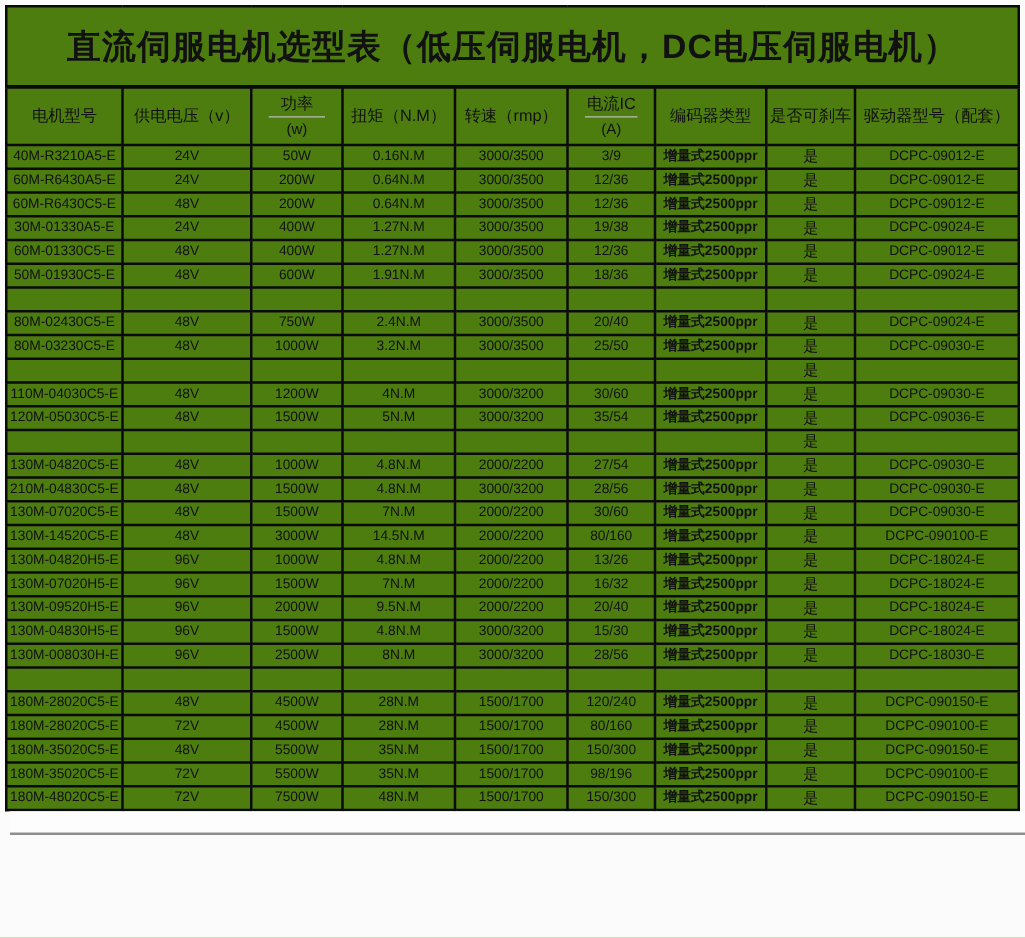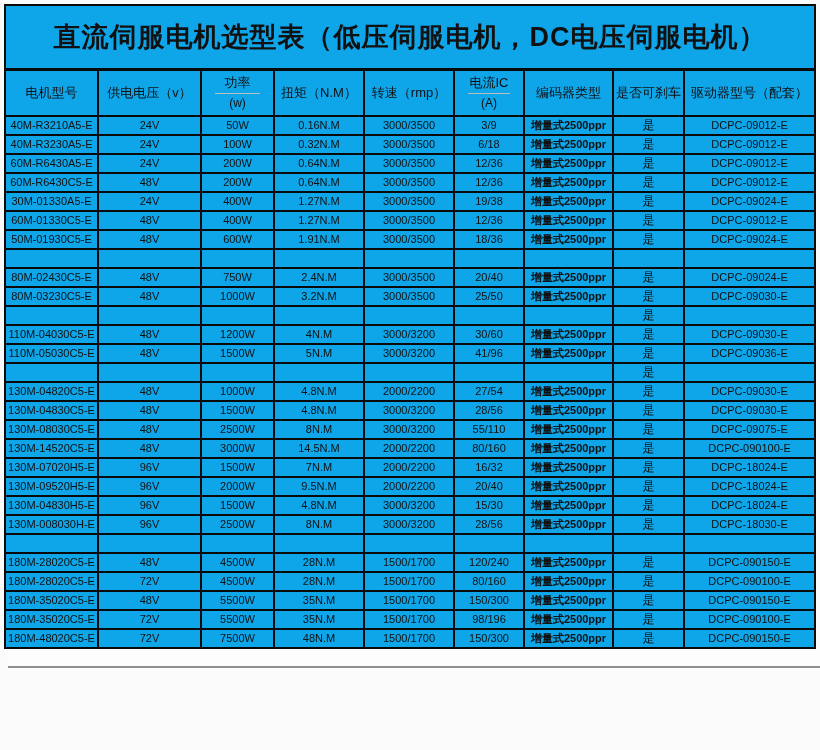--- a/index.html
+++ b/index.html
@@ -12,21 +12,21 @@
     font-family: "Liberation Sans", "DejaVu Sans", sans-serif;
     color: #111;
   }
   .sheet {
     padding: 4px 4px 0 4px;
   }
   table.motor-table {
     border-collapse: collapse;
     table-layout: fixed;
     width: 812px;
-    background: #0ea5e9;
+    background: #4d7c0f;
   }
   table.motor-table th,
   table.motor-table td {
     border: 2px solid #0a0a0a;
     text-align: center;
     vertical-align: middle;
     padding: 0;
     overflow: hidden;
     white-space: nowrap;
   }
@@ -124,31 +124,20 @@
           <td class="c-voltage">24V</td>
           <td class="c-power">50W</td>
           <td class="c-torque">0.16N.M</td>
           <td class="c-speed">3000/3500</td>
           <td class="c-current">3/9</td>
           <td class="c-encoder">增量式2500ppr</td>
           <td class="c-brake">是</td>
           <td class="c-driver">DCPC-09012-E</td>
         </tr>
         <tr>
-          <td class="c-model">40M-R3230A5-E</td>
-          <td class="c-voltage">24V</td>
-          <td class="c-power">100W</td>
-          <td class="c-torque">0.32N.M</td>
-          <td class="c-speed">3000/3500</td>
-          <td class="c-current">6/18</td>
-          <td class="c-encoder">增量式2500ppr</td>
-          <td class="c-brake">是</td>
-          <td class="c-driver">DCPC-09012-E</td>
-        </tr>
-        <tr>
           <td class="c-model">60M-R6430A5-E</td>
           <td class="c-voltage">24V</td>
           <td class="c-power">200W</td>
           <td class="c-torque">0.64N.M</td>
           <td class="c-speed">3000/3500</td>
           <td class="c-current">12/36</td>
           <td class="c-encoder">增量式2500ppr</td>
           <td class="c-brake">是</td>
           <td class="c-driver">DCPC-09012-E</td>
         </tr>
@@ -245,26 +234,26 @@
           <td class="c-voltage">48V</td>
           <td class="c-power">1200W</td>
           <td class="c-torque">4N.M</td>
           <td class="c-speed">3000/3200</td>
           <td class="c-current">30/60</td>
           <td class="c-encoder">增量式2500ppr</td>
           <td class="c-brake">是</td>
           <td class="c-driver">DCPC-09030-E</td>
         </tr>
         <tr>
-          <td class="c-model">110M-05030C5-E</td>
+          <td class="c-model">120M-05030C5-E</td>
           <td class="c-voltage">48V</td>
           <td class="c-power">1500W</td>
           <td class="c-torque">5N.M</td>
           <td class="c-speed">3000/3200</td>
-          <td class="c-current">41/96</td>
+          <td class="c-current">35/54</td>
           <td class="c-encoder">增量式2500ppr</td>
           <td class="c-brake">是</td>
           <td class="c-driver">DCPC-09036-E</td>
         </tr>
         <tr>
           <td class="c-model"></td>
           <td class="c-voltage"></td>
           <td class="c-power"></td>
           <td class="c-torque"></td>
           <td class="c-speed"></td>
@@ -278,51 +267,62 @@
           <td class="c-voltage">48V</td>
           <td class="c-power">1000W</td>
           <td class="c-torque">4.8N.M</td>
           <td class="c-speed">2000/2200</td>
           <td class="c-current">27/54</td>
           <td class="c-encoder">增量式2500ppr</td>
           <td class="c-brake">是</td>
           <td class="c-driver">DCPC-09030-E</td>
         </tr>
         <tr>
-          <td class="c-model">130M-04830C5-E</td>
+          <td class="c-model">210M-04830C5-E</td>
           <td class="c-voltage">48V</td>
           <td class="c-power">1500W</td>
           <td class="c-torque">4.8N.M</td>
           <td class="c-speed">3000/3200</td>
           <td class="c-current">28/56</td>
           <td class="c-encoder">增量式2500ppr</td>
           <td class="c-brake">是</td>
           <td class="c-driver">DCPC-09030-E</td>
         </tr>
         <tr>
-          <td class="c-model">130M-08030C5-E</td>
-          <td class="c-voltage">48V</td>
-          <td class="c-power">2500W</td>
-          <td class="c-torque">8N.M</td>
-          <td class="c-speed">3000/3200</td>
-          <td class="c-current">55/110</td>
-          <td class="c-encoder">增量式2500ppr</td>
-          <td class="c-brake">是</td>
-          <td class="c-driver">DCPC-09075-E</td>
+          <td class="c-model">130M-07020C5-E</td>
+          <td class="c-voltage">48V</td>
+          <td class="c-power">1500W</td>
+          <td class="c-torque">7N.M</td>
+          <td class="c-speed">2000/2200</td>
+          <td class="c-current">30/60</td>
+          <td class="c-encoder">增量式2500ppr</td>
+          <td class="c-brake">是</td>
+          <td class="c-driver">DCPC-09030-E</td>
         </tr>
         <tr>
           <td class="c-model">130M-14520C5-E</td>
           <td class="c-voltage">48V</td>
           <td class="c-power">3000W</td>
           <td class="c-torque">14.5N.M</td>
           <td class="c-speed">2000/2200</td>
           <td class="c-current">80/160</td>
           <td class="c-encoder">增量式2500ppr</td>
           <td class="c-brake">是</td>
           <td class="c-driver">DCPC-090100-E</td>
+        </tr>
+        <tr>
+          <td class="c-model">130M-04820H5-E</td>
+          <td class="c-voltage">96V</td>
+          <td class="c-power">1000W</td>
+          <td class="c-torque">4.8N.M</td>
+          <td class="c-speed">2000/2200</td>
+          <td class="c-current">13/26</td>
+          <td class="c-encoder">增量式2500ppr</td>
+          <td class="c-brake">是</td>
+          <td class="c-driver">DCPC-18024-E</td>
         </tr>
         <tr>
           <td class="c-model">130M-07020H5-E</td>
           <td class="c-voltage">96V</td>
           <td class="c-power">1500W</td>
           <td class="c-torque">7N.M</td>
           <td class="c-speed">2000/2200</td>
           <td class="c-current">16/32</td>
           <td class="c-encoder">增量式2500ppr</td>
           <td class="c-brake">是</td>

